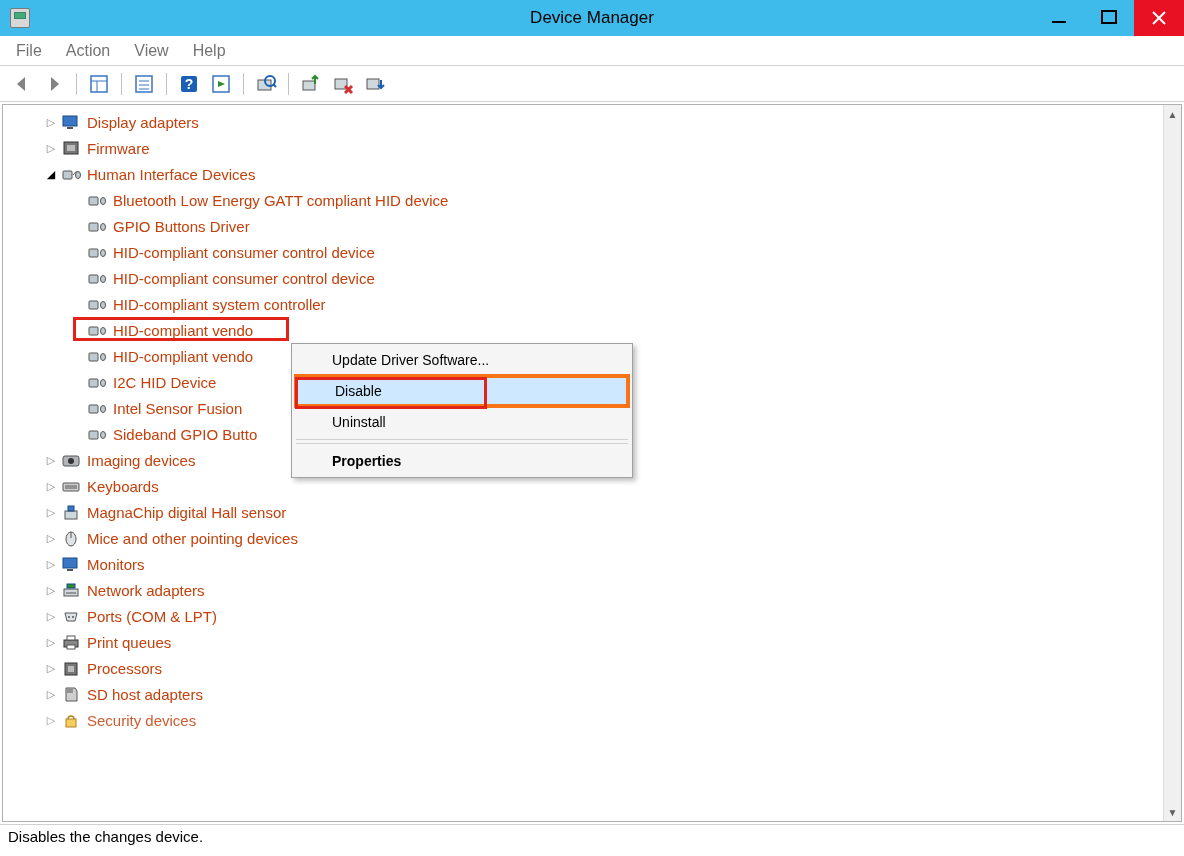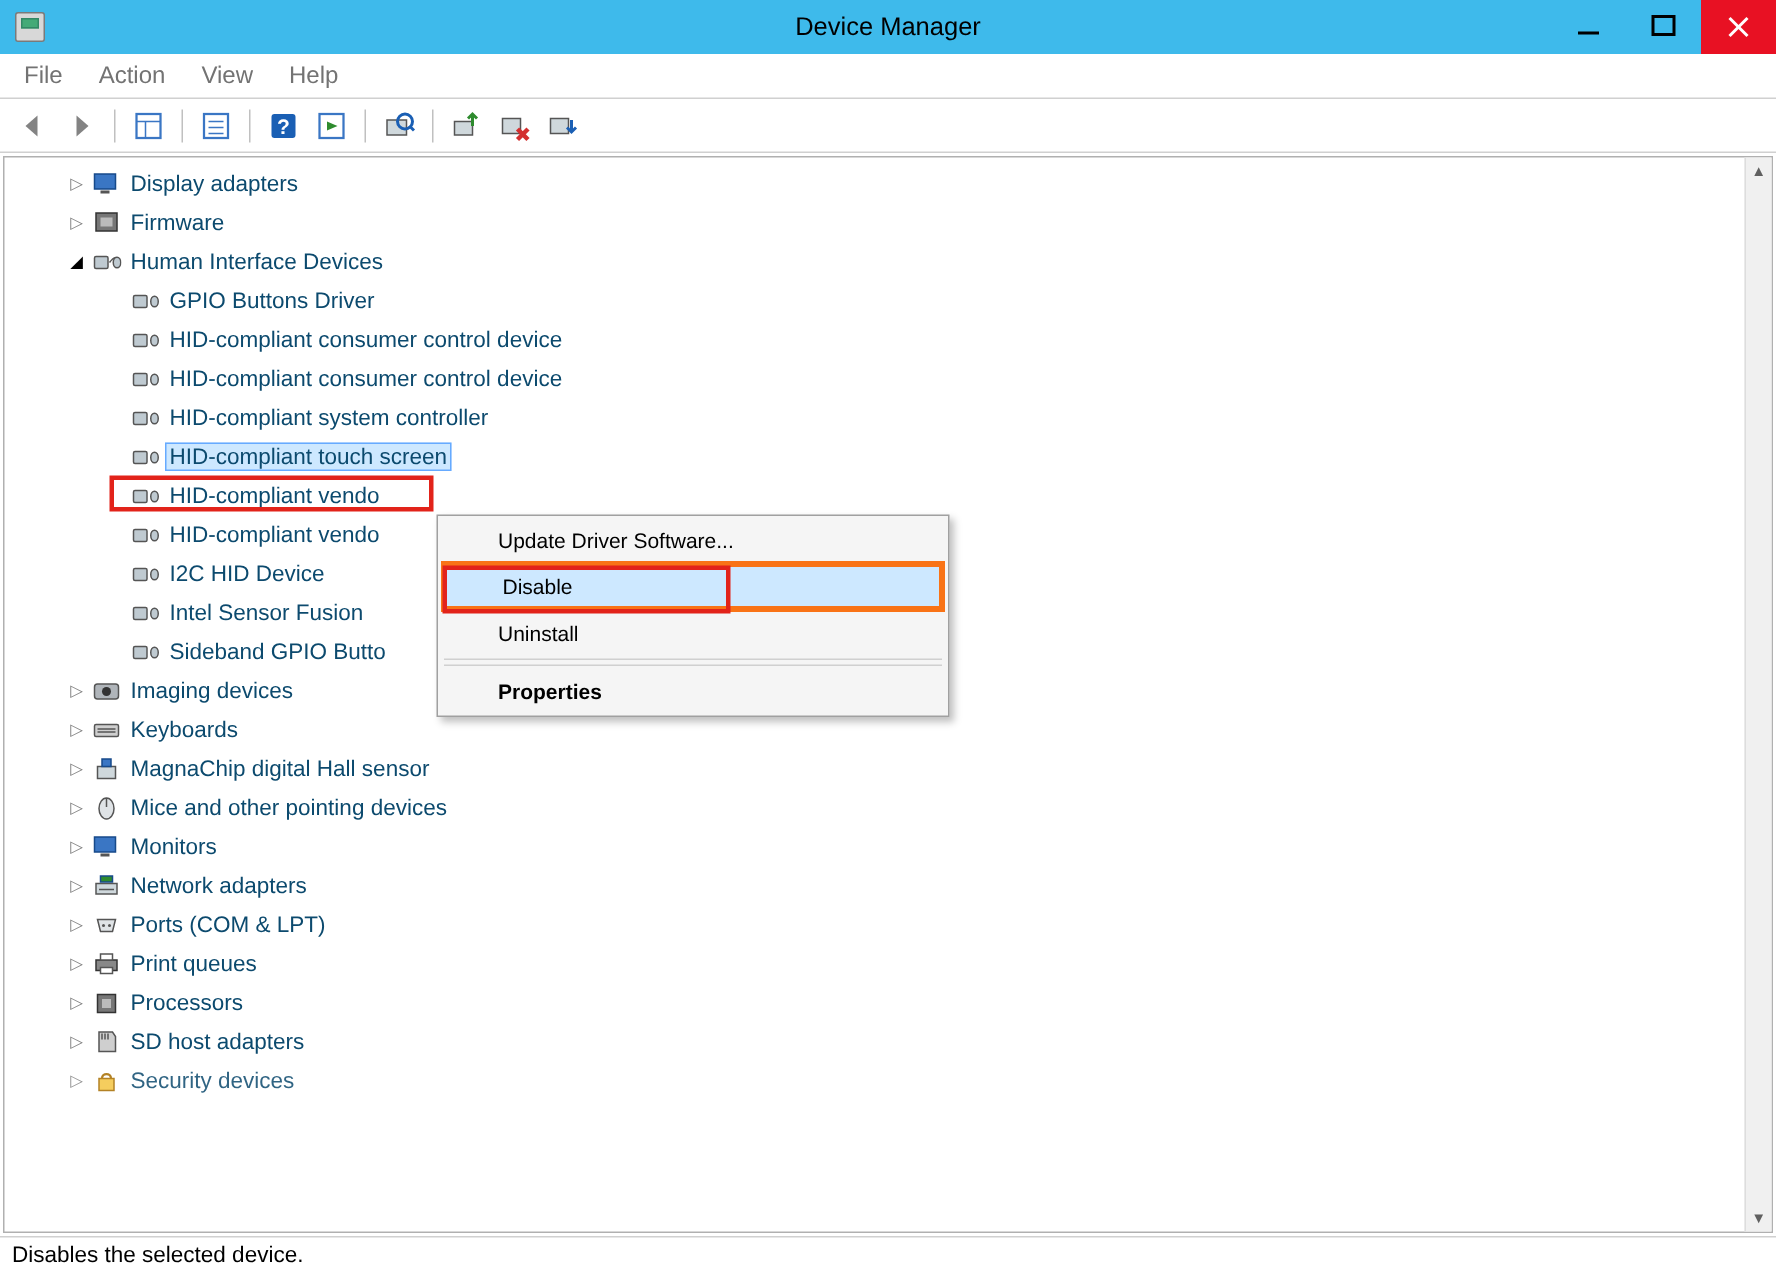--- a/index.html
+++ b/index.html
@@ -120,21 +120,21 @@
     color:#808080;
     font-size:11px;
     margin-right:2px;
   }
   .expander.open { color:#000; }
   .dev-icon {
     width:20px; height:18px;
     margin-right:6px;
     display:inline-flex; align-items:center; justify-content:center;
   }
-  .label { color:#0c4a6e; }
+  .label { color:#c2410c; }
   .label.sel {
     background:#cde8ff;
     border:1px solid #66aaff;
     padding:0 2px;
     margin-left:-3px;
   }
   .redbox {
     border:3px solid #e2231a;
     position:absolute;
     pointer-events:none;
@@ -307,20 +307,29 @@
       <span class="label">Human Interface Devices</span>
     </div>
 
     <div class="row" style="padding-left:72px">
       <span class="dev-icon">
           <svg viewBox="0 0 20 18">
             <rect x="2" y="6" width="9" height="8" rx="1" fill="#bfcad1" stroke="#555"></rect>
             <ellipse cx="16" cy="10" rx="2.5" ry="3.5" fill="#bfcad1" stroke="#555"></ellipse>
           </svg>
         </span>
+      <span class="label">Bluetooth Low Energy GATT compliant HID device</span>
+    </div>
+    <div class="row" style="padding-left:72px">
+      <span class="dev-icon">
+          <svg viewBox="0 0 20 18">
+            <rect x="2" y="6" width="9" height="8" rx="1" fill="#bfcad1" stroke="#555"></rect>
+            <ellipse cx="16" cy="10" rx="2.5" ry="3.5" fill="#bfcad1" stroke="#555"></ellipse>
+          </svg>
+        </span>
       <span class="label">GPIO Buttons Driver</span>
     </div>
     <div class="row" style="padding-left:72px">
       <span class="dev-icon">
           <svg viewBox="0 0 20 18">
             <rect x="2" y="6" width="9" height="8" rx="1" fill="#bfcad1" stroke="#555"></rect>
             <ellipse cx="16" cy="10" rx="2.5" ry="3.5" fill="#bfcad1" stroke="#555"></ellipse>
           </svg>
         </span>
       <span class="label">HID-compliant consumer control device</span>
@@ -335,29 +344,20 @@
       <span class="label">HID-compliant consumer control device</span>
     </div>
     <div class="row" style="padding-left:72px">
       <span class="dev-icon">
           <svg viewBox="0 0 20 18">
             <rect x="2" y="6" width="9" height="8" rx="1" fill="#bfcad1" stroke="#555"></rect>
             <ellipse cx="16" cy="10" rx="2.5" ry="3.5" fill="#bfcad1" stroke="#555"></ellipse>
           </svg>
         </span>
       <span class="label">HID-compliant system controller</span>
-    </div>
-    <div class="row" style="padding-left:72px">
-      <span class="dev-icon">
-          <svg viewBox="0 0 20 18">
-            <rect x="2" y="6" width="9" height="8" rx="1" fill="#bfcad1" stroke="#555"></rect>
-            <ellipse cx="16" cy="10" rx="2.5" ry="3.5" fill="#bfcad1" stroke="#555"></ellipse>
-          </svg>
-        </span>
-      <span class="label sel">HID-compliant touch screen</span>
     </div>
     <div class="row" style="padding-left:72px">
       <span class="dev-icon">
           <svg viewBox="0 0 20 18">
             <rect x="2" y="6" width="9" height="8" rx="1" fill="#bfcad1" stroke="#555"></rect>
             <ellipse cx="16" cy="10" rx="2.5" ry="3.5" fill="#bfcad1" stroke="#555"></ellipse>
           </svg>
         </span>
       <span class="label">HID-compliant vendo</span>
     </div>
@@ -528,14 +528,14 @@
     <div class="redbox" style="left:292px; top:272px; width:192px; height:32px"></div>
 
   </div>
   <div class="scrollbar">
     <div class="scroll-arrow up">▲</div>
     <div class="scroll-arrow down">▼</div>
   </div>
 </div>
 
 <div class="statusbar">
-  <span>Disables the selected device.</span>
+  <span>Disables the changes device.</span>
 </div>
 
 </body></html>

